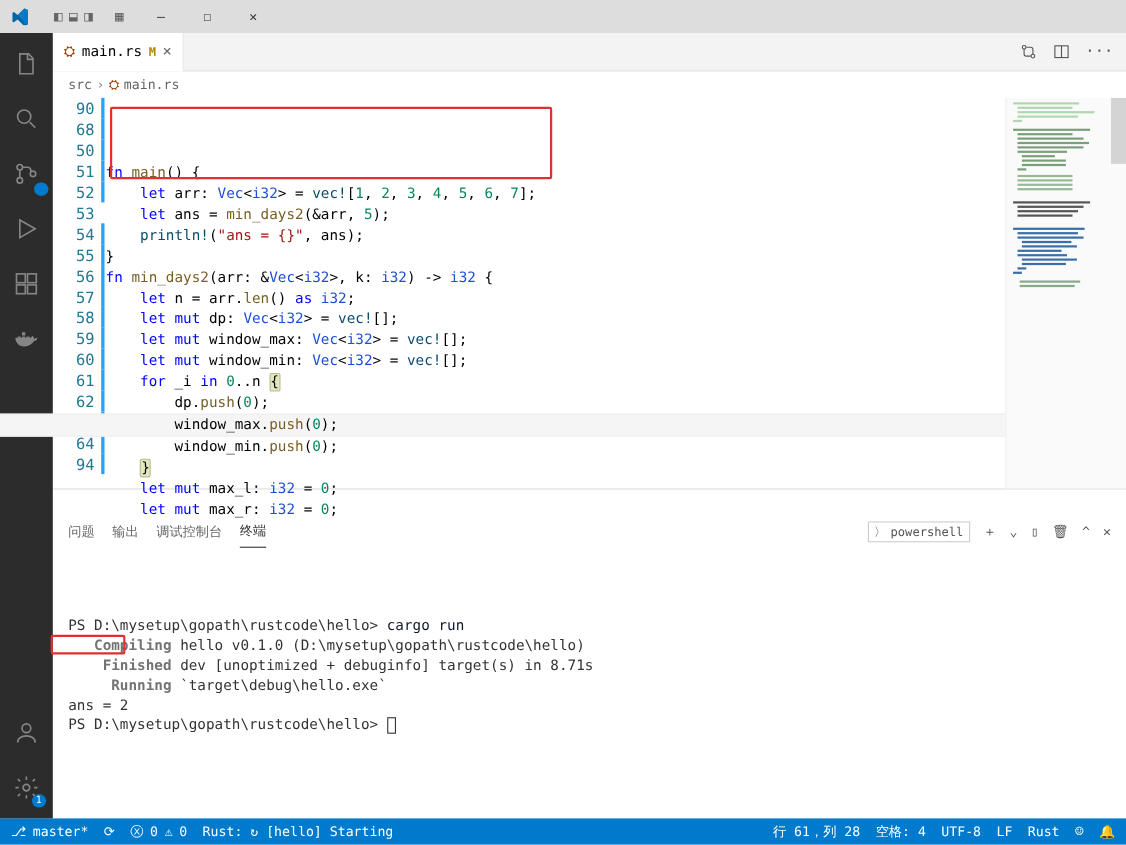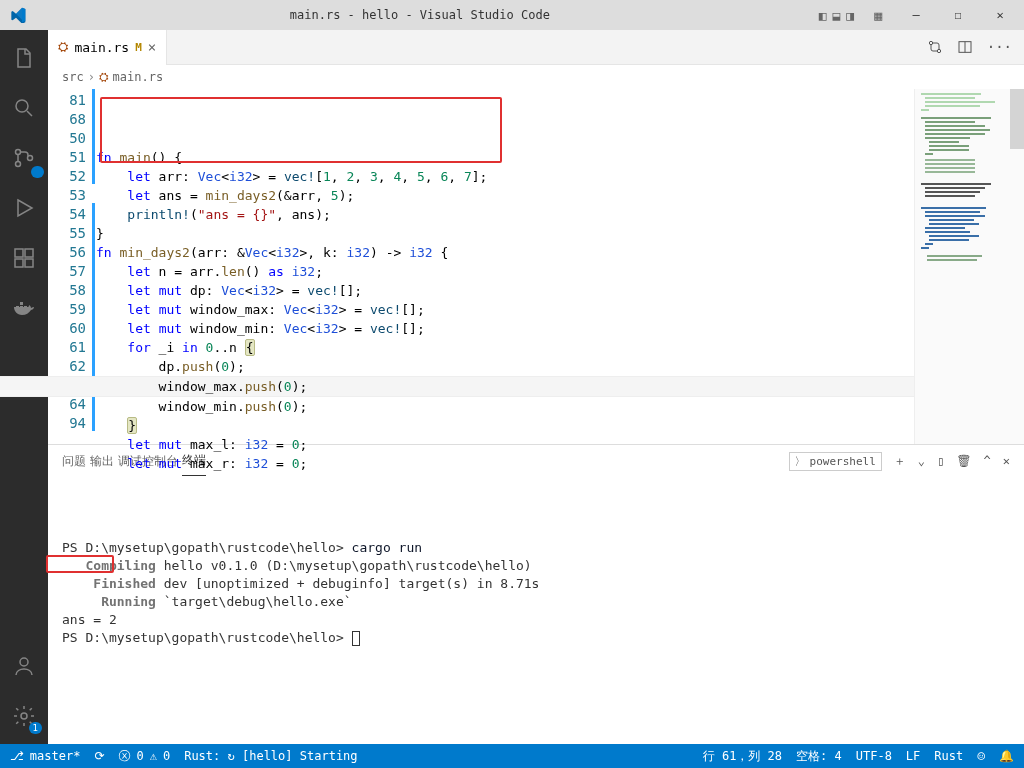--- a/index.html
+++ b/index.html
@@ -48,21 +48,21 @@
 .kw { color:#0000ff; }
 .ty { color:#1d4ed8; }
 .fn { color:#795e26; }
 .st { color:#a31515; }
 .nm { color:#098658; }
 .mc { color:#0c4a6e; }
 .hlmatch { background:#e4e6c3; border:1px solid #b8bb85; border-radius:2px; display:inline-block; line-height:15px;}
 
 
 .panel { height: 300px; border-top: 1px solid #ddd; display:flex; flex-direction:column;}
-.panel-tabs { height: 32px; display:flex; align-items:center; padding: 0 14px; gap: 4px; font-size:12px; color:#666;}
+.panel-tabs { height: 32px; display:flex; align-items:center; padding: 0 14px; gap: 16px; font-size:12px; color:#666;margin-top:22px;}
 .panel-tabs .ptab { padding: 6px 0; }
 .panel-tabs .ptab.active { color:#333; border-bottom:1px solid #333; }
 .panel-tabs .spacer { flex:1; }
 .panel-tabs .right { display:flex; gap:12px; align-items:center; color:#555;}
 .panel-tabs .right .shell { border:1px solid #ccc; padding:1px 5px; font-size:11px; display:flex; gap:4px; align-items:center;}
 
 .term { flex:1; padding: 8px 14px; font-family: Consolas, monospace; font-size:13px; line-height:18px; color:#333; white-space:pre; position:relative;}
 .term .gold { color:#0f172a; }
 .term .green { color:#737373; font-weight:600;}
 .cursor-block { display:inline-block; width:8px; height:15px; border:1px solid #333; vertical-align:middle;}
@@ -79,21 +79,20 @@
 <body>
 
 <div class="titlebar">
   <div class="logo">
     <svg width="16" height="16" viewBox="0 0 24 24">
         <path fill="#0065A9" d="M23 3l-5-2-9 9-5-4-2 1v12l2 1 5-4 9 9 5-2V3z"></path>
         <path fill="#007ACC" d="M23 3l-5-2v22l5-2V3z"></path>
         <path fill="#1F9CF0" d="M18 1L9 10l9 9V1z" opacity=".4"></path>
       </svg>
   </div>
-  <div class="title">main.rs - hello - Visual Studio Code</div>
   <div class="layout-icons">
     <span>◧</span>
     <span>⬓</span>
     <span>◨</span>
     <span style="width:8px"></span>
     <span>▦</span>
   </div>
   <div class="win">
     <span>—</span>
     <span>☐</span>
@@ -191,21 +190,21 @@
 
     <div class="breadcrumb">
       <span>src</span>
       <span class="sep">›</span>
       <span class="rust-icon">⛭</span>
       <span>main.rs</span>
     </div>
 
     <div class="codewrap">
       <div class="gutter" id="gutter">
-          <div>81</div>
+          <div>90</div>
           <div>68</div>
           <div>50</div>
           <div>51</div>
           <div>52</div>
           <div>53</div>
           <div>54</div>
           <div>55</div>
           <div>56</div>
           <div>57</div>
           <div>58</div>

